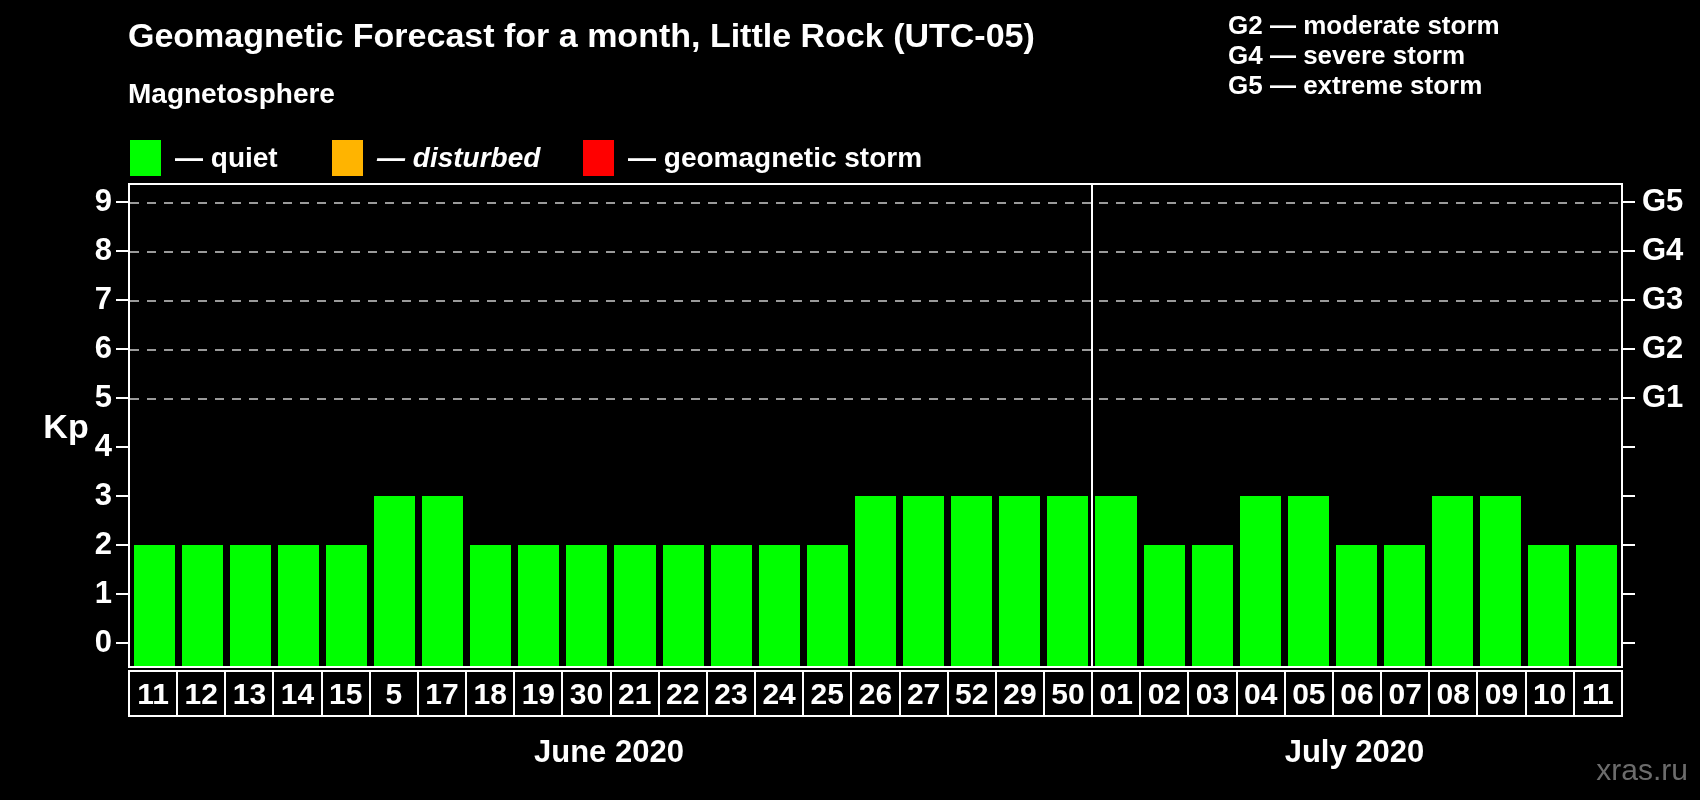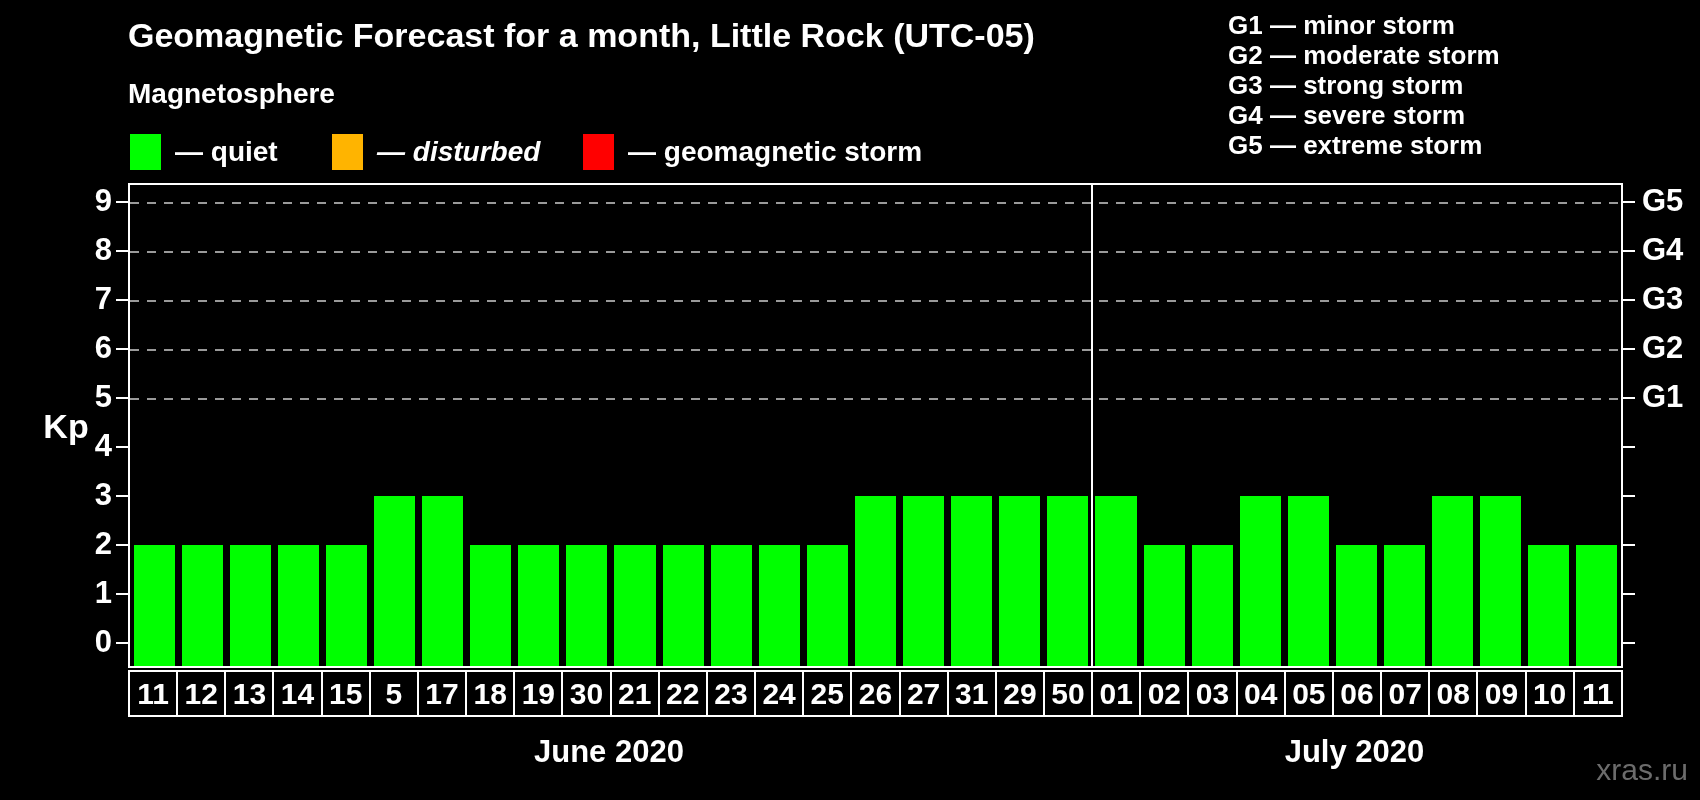--- a/index.html
+++ b/index.html
@@ -3,21 +3,21 @@
 <meta charset="utf-8">
 <style>
   html,body{margin:0;padding:0;background:#000;}
   #canvas{
     position:relative;width:1700px;height:800px;background:#000;overflow:hidden;
     font-family:"Liberation Sans", sans-serif;color:#fff;
   }
   .abs{position:absolute;}
   #title{left:128px;top:16px;font-size:34px;font-weight:bold;white-space:nowrap;}
   #mag-title{left:128px;top:78px;font-size:28px;font-weight:bold;}
-  .legend-item{position:absolute;top:133px;height:38px;display:flex;align-items:center;}
+  .legend-item{position:absolute;top:139px;height:38px;display:flex;align-items:center;}
   .legend-swatch{width:31px;height:36px;display:inline-block;}
   .legend-label{margin-left:14px;font-size:28px;font-weight:bold;white-space:nowrap;}
   #g-legend{left:1228px;top:10px;}
   .g-legend-line{font-size:26px;font-weight:bold;line-height:30px;white-space:nowrap;}
   #plot{
     left:128px;top:183px;width:1495px;height:485px;
     border:2px solid #fff;box-sizing:border-box;
   }
   .gridline{position:absolute;left:0;width:100%;height:2px;
     background:repeating-linear-gradient(90deg,#9a9a9a 0 9px,transparent 9px 17px);}
@@ -54,23 +54,21 @@
         <span class="legend-swatch" style="background: rgb(255, 180, 0);"></span>
         <span class="legend-label">— disturbed</span>
       </div>
       <div class="legend-item" style="left: 583px;">
         <span class="legend-swatch" style="background: rgb(255, 0, 0);"></span>
         <span class="legend-label">— geomagnetic storm</span>
       </div>
     </div>
 
   <div id="g-legend" class="abs">
-      <div class="g-legend-line">G1 — minor storm</div>
       <div class="g-legend-line">G2 — moderate storm</div>
-      <div class="g-legend-line">G3 — strong storm</div>
       <div class="g-legend-line">G4 — severe storm</div>
       <div class="g-legend-line">G5 — extreme storm</div>
     </div>
 
   <div id="plot" class="abs">
       <div class="gridline" style="top: 213px;"></div>
       <div class="gridline" style="top: 164px;"></div>
       <div class="gridline" style="top: 115px;"></div>
       <div class="gridline" style="top: 66px;"></div>
       <div class="gridline" style="top: 17px;"></div>
@@ -161,21 +159,21 @@
       <div class="day-cell">18</div>
       <div class="day-cell">19</div>
       <div class="day-cell">30</div>
       <div class="day-cell">21</div>
       <div class="day-cell">22</div>
       <div class="day-cell">23</div>
       <div class="day-cell">24</div>
       <div class="day-cell">25</div>
       <div class="day-cell">26</div>
       <div class="day-cell">27</div>
-      <div class="day-cell">31</div>
+      <div class="day-cell">52</div>
       <div class="day-cell">29</div>
       <div class="day-cell">50</div>
       <div class="day-cell">01</div>
       <div class="day-cell">02</div>
       <div class="day-cell">03</div>
       <div class="day-cell">04</div>
       <div class="day-cell">05</div>
       <div class="day-cell">06</div>
       <div class="day-cell">07</div>
       <div class="day-cell">08</div>

